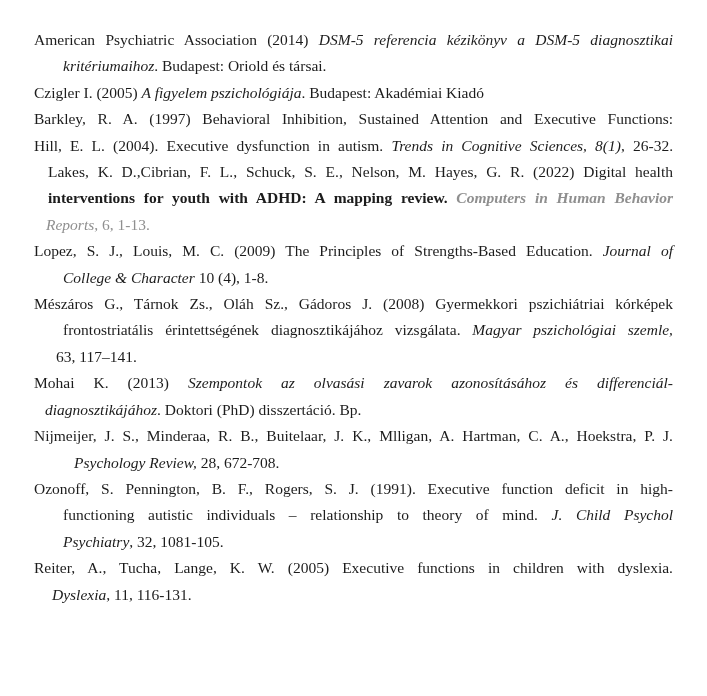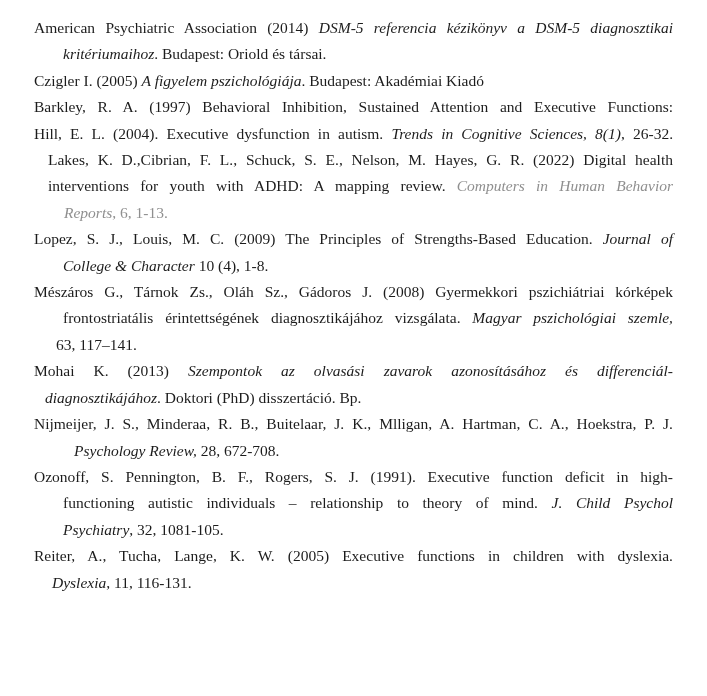--- a/index.html
+++ b/index.html
@@ -5,21 +5,21 @@
   html, body {
     margin: 0;
     padding: 0;
     background: #ffffff;
   }
   .page {
     position: relative;
     width: 707px;
     height: 696px;
     box-sizing: border-box;
-    padding: 15px 34px 0 34px;
+    padding: 27px 34px 0 34px;
     background: #ffffff;
     font-family: "Liberation Serif", "DejaVu Serif", serif;
     font-size: 15.5px;
     line-height: 26.4px;
     color: #1c1c1c;
     overflow: hidden;
   }
   .entry { margin: 0; }
   .line {
     min-height: 26.4px;
@@ -48,22 +48,22 @@
         <div class="line" style="margin-left: 0px;"><span class="seg-n">Czigler I. (2005) </span><span class="seg-i">A figyelem pszichológiája</span><span class="seg-n">. Budapest: Akadémiai Kiadó</span></div>
       </div>
       <div class="entry">
         <div class="line just" style="margin-left: 0px;"><span class="seg-n">Barkley, R. A. (1997) Behavioral Inhibition, Sustained Attention and Executive Functions:</span></div>
       </div>
       <div class="entry">
         <div class="line just" style="margin-left: 0px;"><span class="seg-n">Hill, E. L. (2004). Executive dysfunction in autism. </span><span class="seg-i">Trends in Cognitive Sciences, 8(1)</span><span class="seg-n">, 26-32.</span></div>
       </div>
       <div class="entry">
         <div class="line just" style="margin-left: 14px;"><span class="seg-n">Lakes, K. D.,Cibrian, F. L., Schuck, S. E., Nelson, M. Hayes, G. R. (2022) Digital health</span></div>
-        <div class="line just" style="margin-left: 14px;"><span class="seg-n">interventions for youth with ADHD: A mapping review. </span><span class="seg-ig" style="color: rgb(143, 143, 143);">Computers in Human Behavior</span></div>
-        <div class="line" style="margin-left: 30px;"><span class="seg-ig" style="color: rgb(143, 143, 143);">Reports</span><span class="seg-g" style="color: rgb(143, 143, 143);">, 6, 1-13.</span></div>
+        <div class="line just" style="margin-left: 14px; font-weight: bold;"><span class="seg-n">interventions for youth with ADHD: A mapping review. </span><span class="seg-ig" style="color: rgb(143, 143, 143);">Computers in Human Behavior</span></div>
+        <div class="line" style="margin-left: 12px;"><span class="seg-ig" style="color: rgb(143, 143, 143);">Reports</span><span class="seg-g" style="color: rgb(143, 143, 143);">, 6, 1-13.</span></div>
       </div>
       <div class="entry">
         <div class="line just" style="margin-left: 0px;"><span class="seg-n">Lopez, S. J., Louis, M. C.  (2009) The Principles of Strengths-Based Education. </span><span class="seg-i">Journal of</span></div>
         <div class="line" style="margin-left: 29px;"><span class="seg-i">College &amp; Character</span><span class="seg-n"> 10 (4), 1-8.</span></div>
       </div>
       <div class="entry">
         <div class="line just" style="margin-left: 0px;"><span class="seg-n">Mészáros G., Tárnok Zs., Oláh Sz., Gádoros J. (2008) Gyermekkori pszichiátriai kórképek</span></div>
         <div class="line just" style="margin-left: 29px;"><span class="seg-n">frontostriatális érintettségének diagnosztikájához vizsgálata. </span><span class="seg-i">Magyar pszichológiai szemle,</span></div>
         <div class="line" style="margin-left: 22px;"><span class="seg-n">63, 117–141.</span></div>
       </div>

